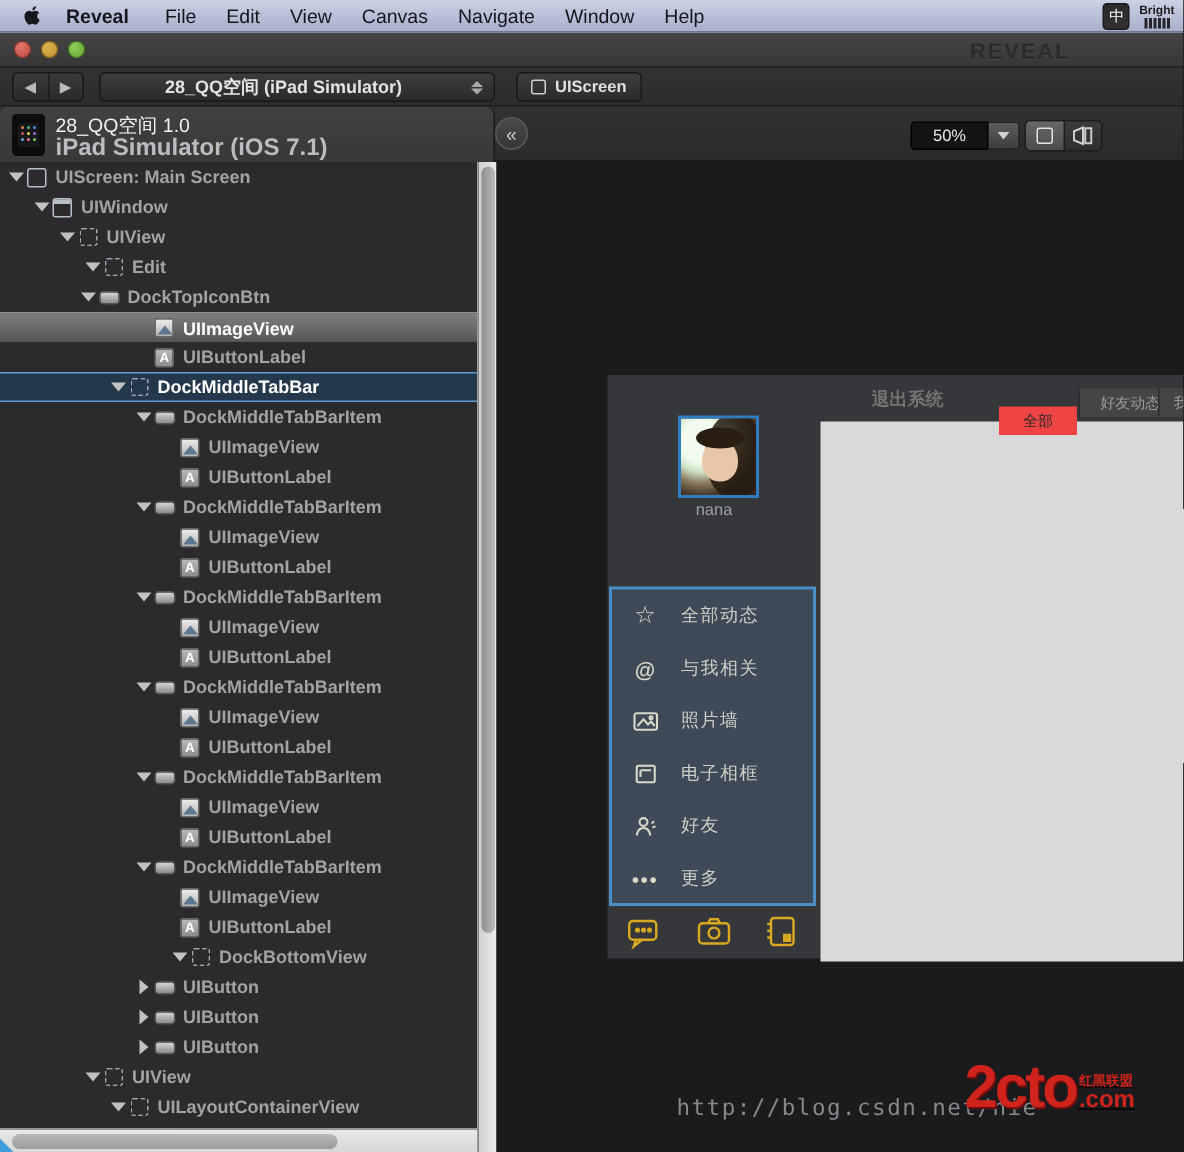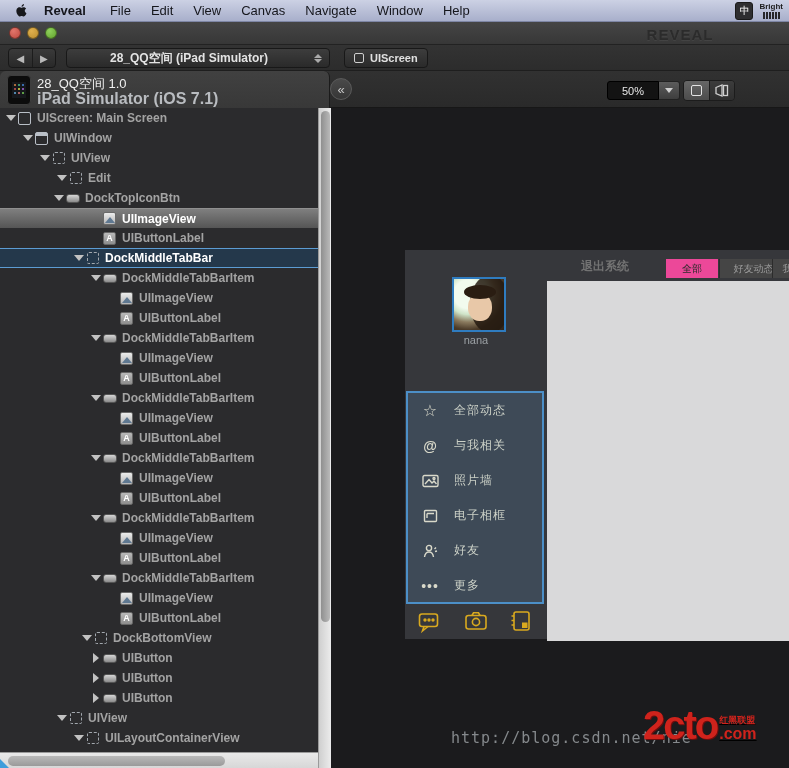--- a/index.html
+++ b/index.html
@@ -92,21 +92,21 @@
   #vthumb{position:absolute;left:2px;top:3px;width:9px;height:511px;border-radius:5px;background:linear-gradient(90deg,#8f8f8f,#b9b9b9);}
   #hscroll{left:0;top:752px;width:318px;height:16px;background:linear-gradient(#e9e9e9,#d7d7d7);border-top:1px solid #9a9a9a;box-sizing:border-box;}
   #hthumb{position:absolute;left:8px;top:3px;width:217px;height:10px;border-radius:5px;background:linear-gradient(#b9b9b9,#9a9a9a);}
   #corner-artifact{left:0;top:759px;width:0;height:0;border-bottom:9px solid #3f9ddb;border-right:9px solid transparent;}
   
   #canvas{left:331px;top:108px;width:458px;height:660px;background:#1b1b1d;overflow:hidden;}
   #app-dark{position:absolute;left:74px;top:142px;width:384px;height:389px;background:#36373b;}
   #app-white{position:absolute;left:216px;top:173px;width:242px;height:360px;background:#d9d9da;}
   #logout-btn{position:absolute;left:222px;top:150px;font-size:12px;font-weight:bold;color:#737373;margin-left:28px;}
   .qtab{position:absolute;top:151px;height:19px;display:flex;align-items:center;justify-content:center;font-size:10px;box-sizing:border-box;}
-  .qtab.on{background:#ec4899;color:#2b2b2b;}
+  .qtab.on{background:#ef4444;color:#2b2b2b;margin-top:12px;}
   .qtab.off{background:#454545;color:#9b9b9b;border-left:1px solid #2c2c2c;}
   #avatar{position:absolute;left:121px;top:169px;width:50px;height:51px;border:2px solid #2f7cc0;box-sizing:content-box;
           background:radial-gradient(circle at 28% 30%,#f2fbee 0 28%,#cfe4c8 40%,#8a7a5e 55%,#4a3a28 70%,#2e2317 100%);overflow:hidden;}
   #avatar .hair{position:absolute;right:-6px;top:-4px;width:40px;height:58px;border-radius:50%;background:#241a10;opacity:.85;}
   #avatar .face{position:absolute;left:14px;top:14px;width:24px;height:28px;border-radius:50% 50% 46% 46%;background:#e8c8a8;}
   #avatar .fringe{position:absolute;left:10px;top:6px;width:32px;height:14px;border-radius:50%;background:#2a1d12;}
   #avatar-name{position:absolute;left:74px;top:226px;width:142px;text-align:center;font-size:11px;color:#9ba0a4;}
   #qmenu{position:absolute;left:75px;top:283px;width:138px;height:213px;background:#3e4a57;border:2px solid #4c8fc7;box-sizing:border-box;}
   .qitem{height:35px;display:flex;align-items:center;padding-left:12px;box-sizing:border-box;}
   .qitem .qic{width:20px;height:20px;flex:none;display:flex;align-items:center;justify-content:center;
@@ -424,21 +424,21 @@
       </span>
       <span class="txt">UIImageView</span>
     </div>
     <div class="trow" style="padding-left: 106px;">
       <span class="disc none"></span>
       <span class="ticon">
         <span class="ti-label">A</span>
       </span>
       <span class="txt">UIButtonLabel</span>
     </div>
-    <div class="trow" style="padding-left: 80px; align-items: center;">
+    <div class="trow" style="padding-left: 113px; align-items: center;">
       <span class="disc open">
         <i></i>
       </span>
       <span class="ticon">
         <span class="ti-view"></span>
       </span>
       <span class="txt">DockBottomView</span>
     </div>
     <div class="trow" style="padding-left: 89px;">
       <span class="disc closed">

